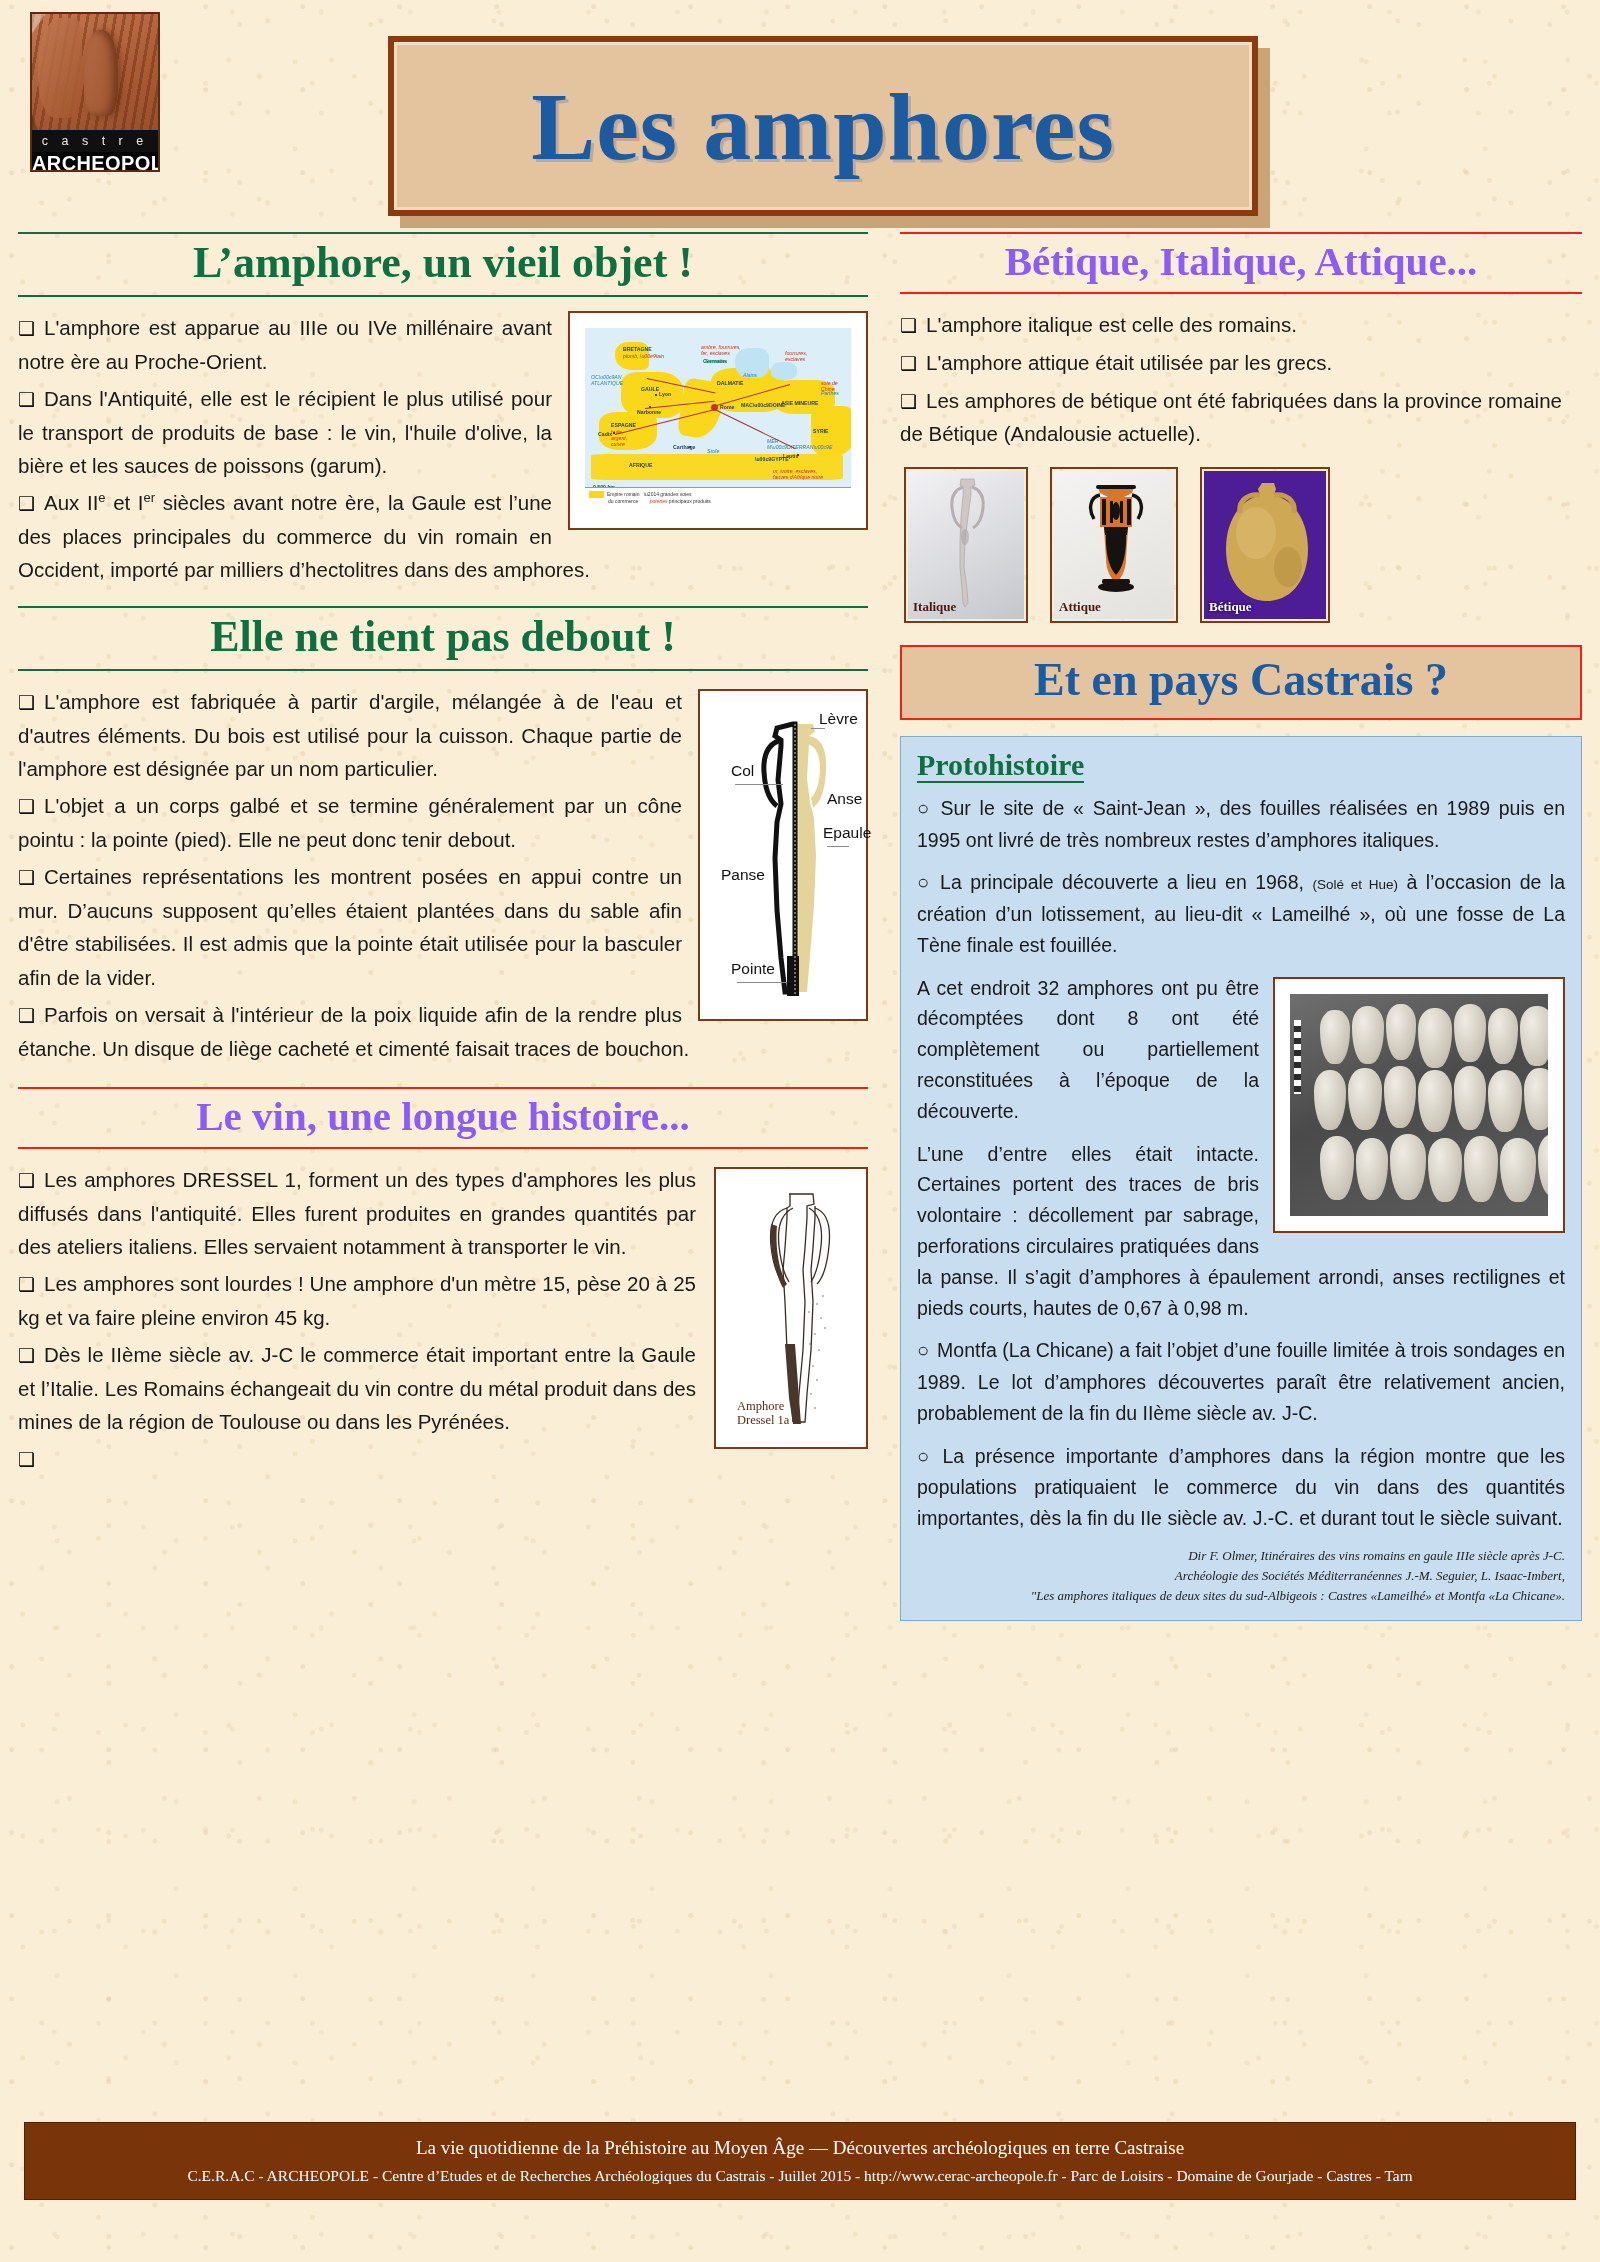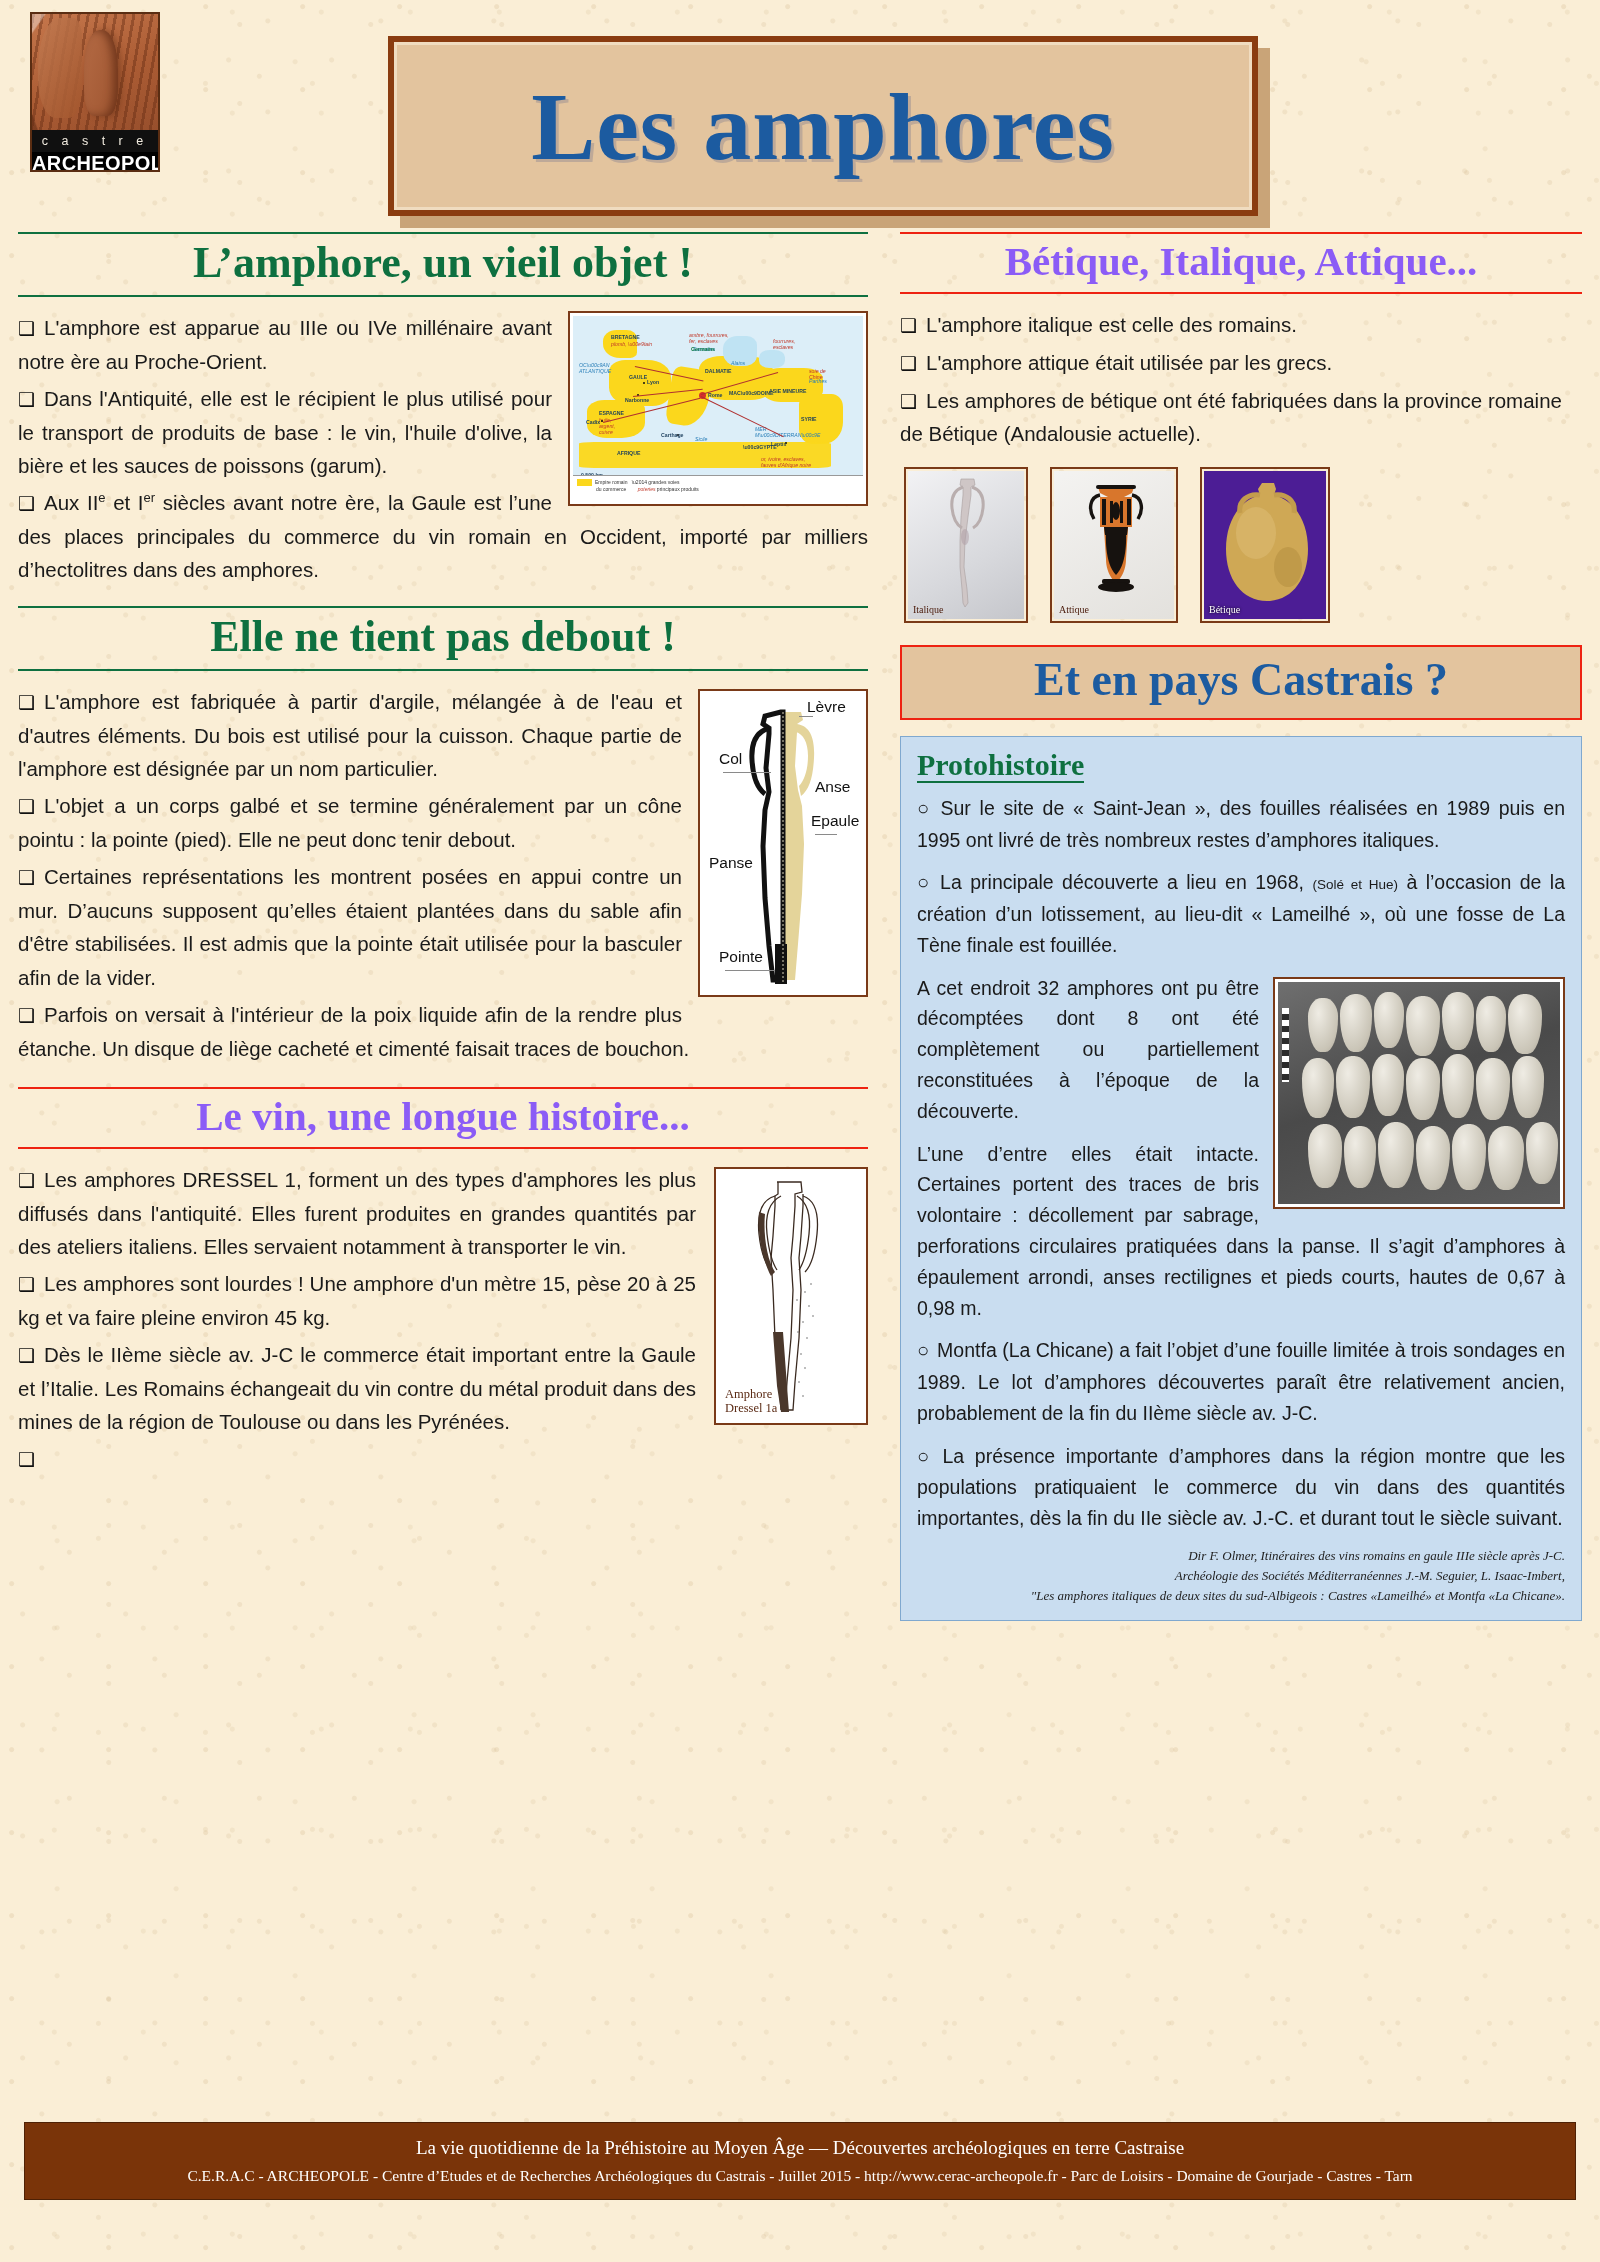--- a/index.html
+++ b/index.html
@@ -109,21 +109,21 @@
   .para.nojust { text-align:left; }
   .bullet-sq:before {
     content:"\2751"; font-size:19px; margin-right:9px; color:#111;
   }
   .bullet-ci:before {
     content:"\25CB"; font-size:20px; margin-right:8px; color:#111; font-weight:bold;
   }
   .sup { font-size:13px; vertical-align:super; }
 
   
-  .fig { border:2px solid #7a3a18; padding:3px; background:#fff; }
+  .fig { border:2px solid #7a3a18; padding:15px; background:#fff; }
   .fig-map  { float:right; width:300px; margin:0 0 6px 16px; }
   .fig-parts{ float:right; width:170px; margin:4px 0 6px 16px; }
   .fig-dressel{ float:right; width:154px; margin:4px 0 6px 18px; }
 
   
   .map-canvas { position:relative; width:100%; height:185px; background:#dceef8; overflow:hidden; }
   .mc-land { position:absolute; background:#fbd71c; }
   .mc-sea  { position:absolute; background:#bfe3f3; }
   .mc-txt  { position:absolute; font-size:5.2px; font-weight:bold; color:#1b3e5c; white-space:nowrap; }
   .mc-txt.it { font-style:italic; font-weight:normal; color:#c0392b; }
@@ -149,21 +149,21 @@
 
   
   .photo-row { display:flex; gap:22px; margin:16px 0 0 4px; }
   .photo-card { border:2px solid #7a3a18; padding:2px; position:relative; }
   .pc1 { width:124px; }
   .pc2 { width:128px; }
   .pc3 { width:130px; }
   .photo-inner { position:relative; width:100%; height:148px; overflow:hidden; }
   .ph-cap {
     position:absolute; left:5px; bottom:4px; font-family:"Liberation Serif",serif;
-    font-size:10px; font-weight:normal; color:#4a1a0a;
+    font-size:13px; font-weight:bold; color:#4a1a0a;
   }
   .ph-cap.light { color:#fff; text-shadow:0 0 3px #000; }
 
   
   .blue-box {
     background:#c9ddf0; border:1px solid #7fa8cf; padding:12px 16px 14px 16px;
   }
   .proto-head {
     font-family:"Liberation Serif",serif; font-size:30px; font-weight:bold;
     color:#0e7040; border-bottom:2px solid #0e7040; display:inline-block;

